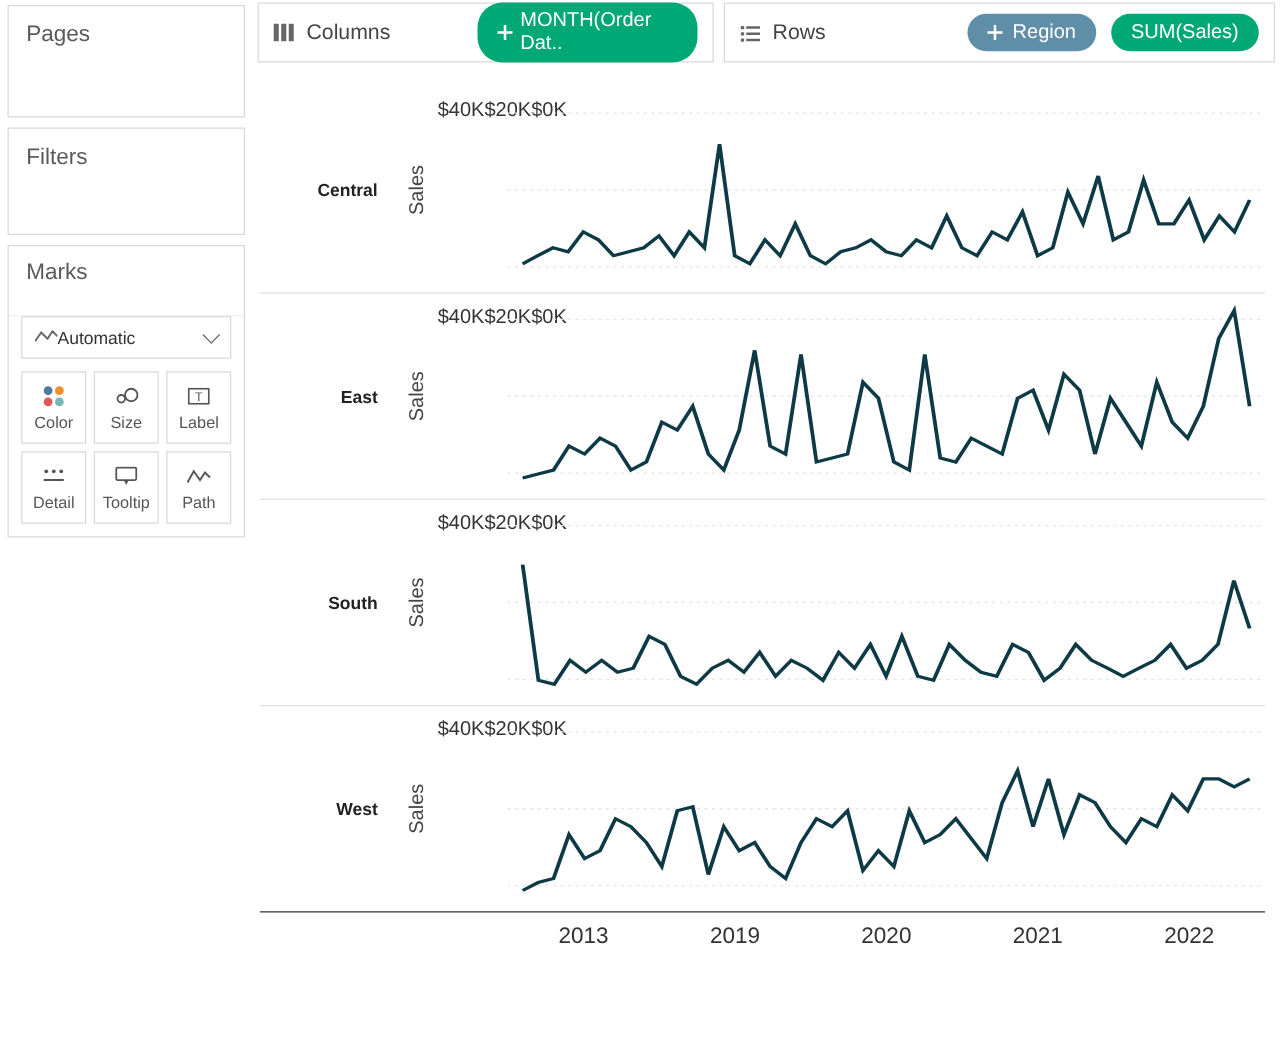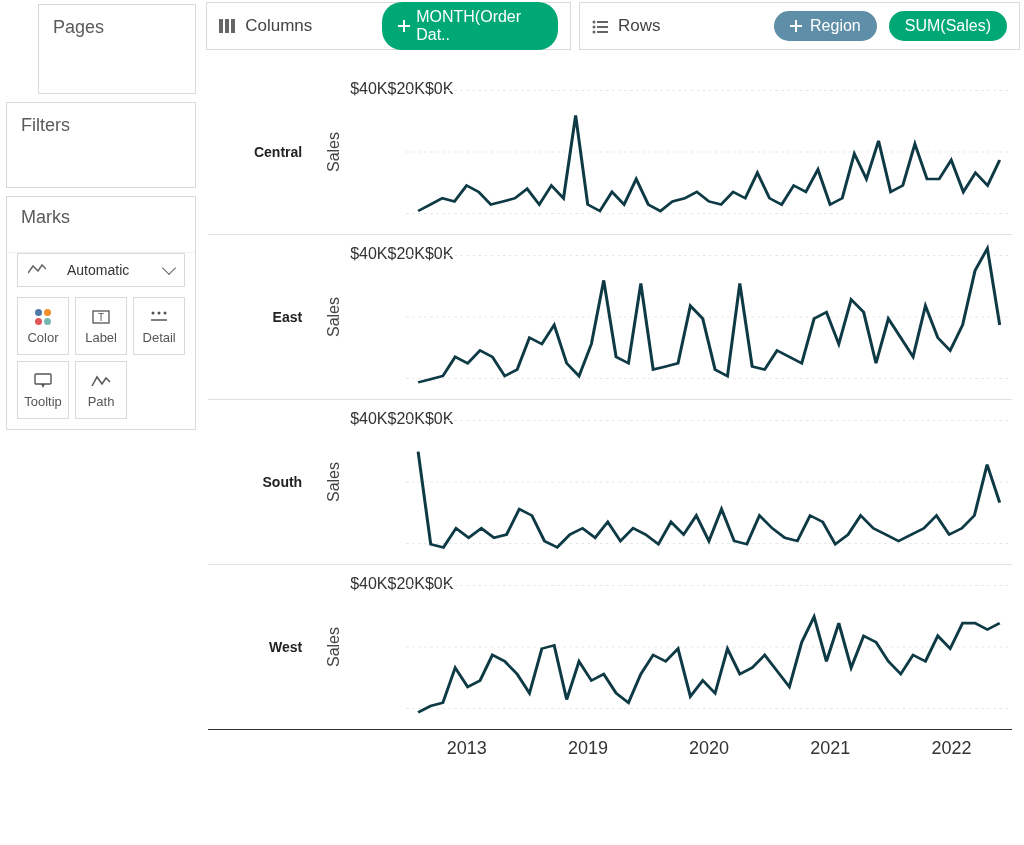--- a/index.html
+++ b/index.html
@@ -1,21 +1,21 @@
 <!DOCTYPE html>
 <html><head>
 <meta charset="utf-8">
 <style>
 * { box-sizing: border-box; margin: 0; padding: 0; }
 body { font-family: -apple-system, BlinkMacSystemFont, "Segoe UI", sans-serif; font-size: 14px; color: #333; background: #fff; width: 1024px; height: 845px; overflow: hidden; display: flex; }
 .sidebar { width: 258px; display: flex; flex-direction: column; gap: 8px; padding: 4px 6px; }
 .card { border: 1px solid #d9d9d9; background: #fff; }
 .card-title { font-size: 18px; color: #5a5a5a; padding: 12px 14px; border-bottom: 1px solid #f0f0f0; font-weight: 400; }
 .pages-card .card-title, .filters-card .card-title { border-bottom: none; }
-.pages-card { height: 90px; margin-left: 32px; }
+.pages-card { height: 90px; }
 .filters-card { height: 86px; }
 .marks-card { flex: 0 0 auto; }
 .marks-card .card-title { padding: 10px 14px 24px; }
 .mark-type { margin: 0 10px 10px; border: 1px solid #d9d9d9; height: 34px; display: flex; align-items: center; padding: 0 10px; font-size: 14px; color: #333; justify-content: space-between; cursor: pointer; }
 .mark-type .chev { width: 10px; height: 10px; border-right: 1.5px solid #666; border-bottom: 1.5px solid #666; transform: rotate(45deg); margin-top: -4px; }
 .mark-grid { display: grid; grid-template-columns: repeat(3, 1fr); gap: 6px; padding: 0 10px 10px; }
 .mark-cell { border: 1px solid #d9d9d9; height: 58px; display: flex; flex-direction: column; align-items: center; justify-content: center; gap: 4px; font-size: 13px; color: #555; cursor: pointer; }
 .mark-cell .icon { width: 22px; height: 18px; display: flex; align-items: center; justify-content: center; }
 .dots4 { display: grid; grid-template-columns: 1fr 1fr; gap: 2px; }
 .dots4 span { width: 7px; height: 7px; border-radius: 50%; }
@@ -54,41 +54,50 @@
 <div class="sidebar">
   <div class="card pages-card">
     <div class="card-title">Pages</div>
   </div>
   <div class="card filters-card">
     <div class="card-title">Filters</div>
   </div>
   <div class="card marks-card">
     <div class="card-title">Marks</div>
     <div class="mark-type">
-      <span style="display:flex;align-items:flex-end;gap:21px;">
+      <span style="display:flex;align-items:flex-end;">
         <span class="icon">
           <svg width="18" height="12" viewBox="0 0 18 12">
               <polyline points="0,10 5,3 10,8 14,2 18,6" fill="none" stroke="#666" stroke-width="1.5"></polyline>
             </svg>
         </span>
         <span>Automatic</span>
       </span>
       <span class="chev"></span>
     </div>
     <div class="mark-grid">
       <div class="mark-cell">
         <div class="icon">
           <div class="dots4">
               <span style="background:#4e79a7"></span>
               <span style="background:#f28e2b"></span>
               <span style="background:#e15759"></span>
               <span style="background:#76b7b2"></span>
             </div>
         </div>
         <span>Color</span>
+      </div>
+      <div class="mark-cell">
+        <div class="icon">
+          <svg width="20" height="16" viewBox="0 0 20 16">
+              <circle cx="6" cy="10" r="3" fill="none" stroke="#555" stroke-width="1.5"></circle>
+              <circle cx="14" cy="7" r="5" fill="none" stroke="#555" stroke-width="1.5"></circle>
+            </svg>
+        </div>
+        <span>Size</span>
       </div>
       <div class="mark-cell">
         <div class="icon">
           <svg width="20" height="16" viewBox="0 0 20 16">
               <rect x="2" y="2" width="16" height="12" fill="none" stroke="#555" stroke-width="1.3"></rect>
               <text x="10" y="12" text-anchor="middle" font-size="10" fill="#555">T</text>
             </svg>
         </div>
         <span>Label</span>
       </div>

